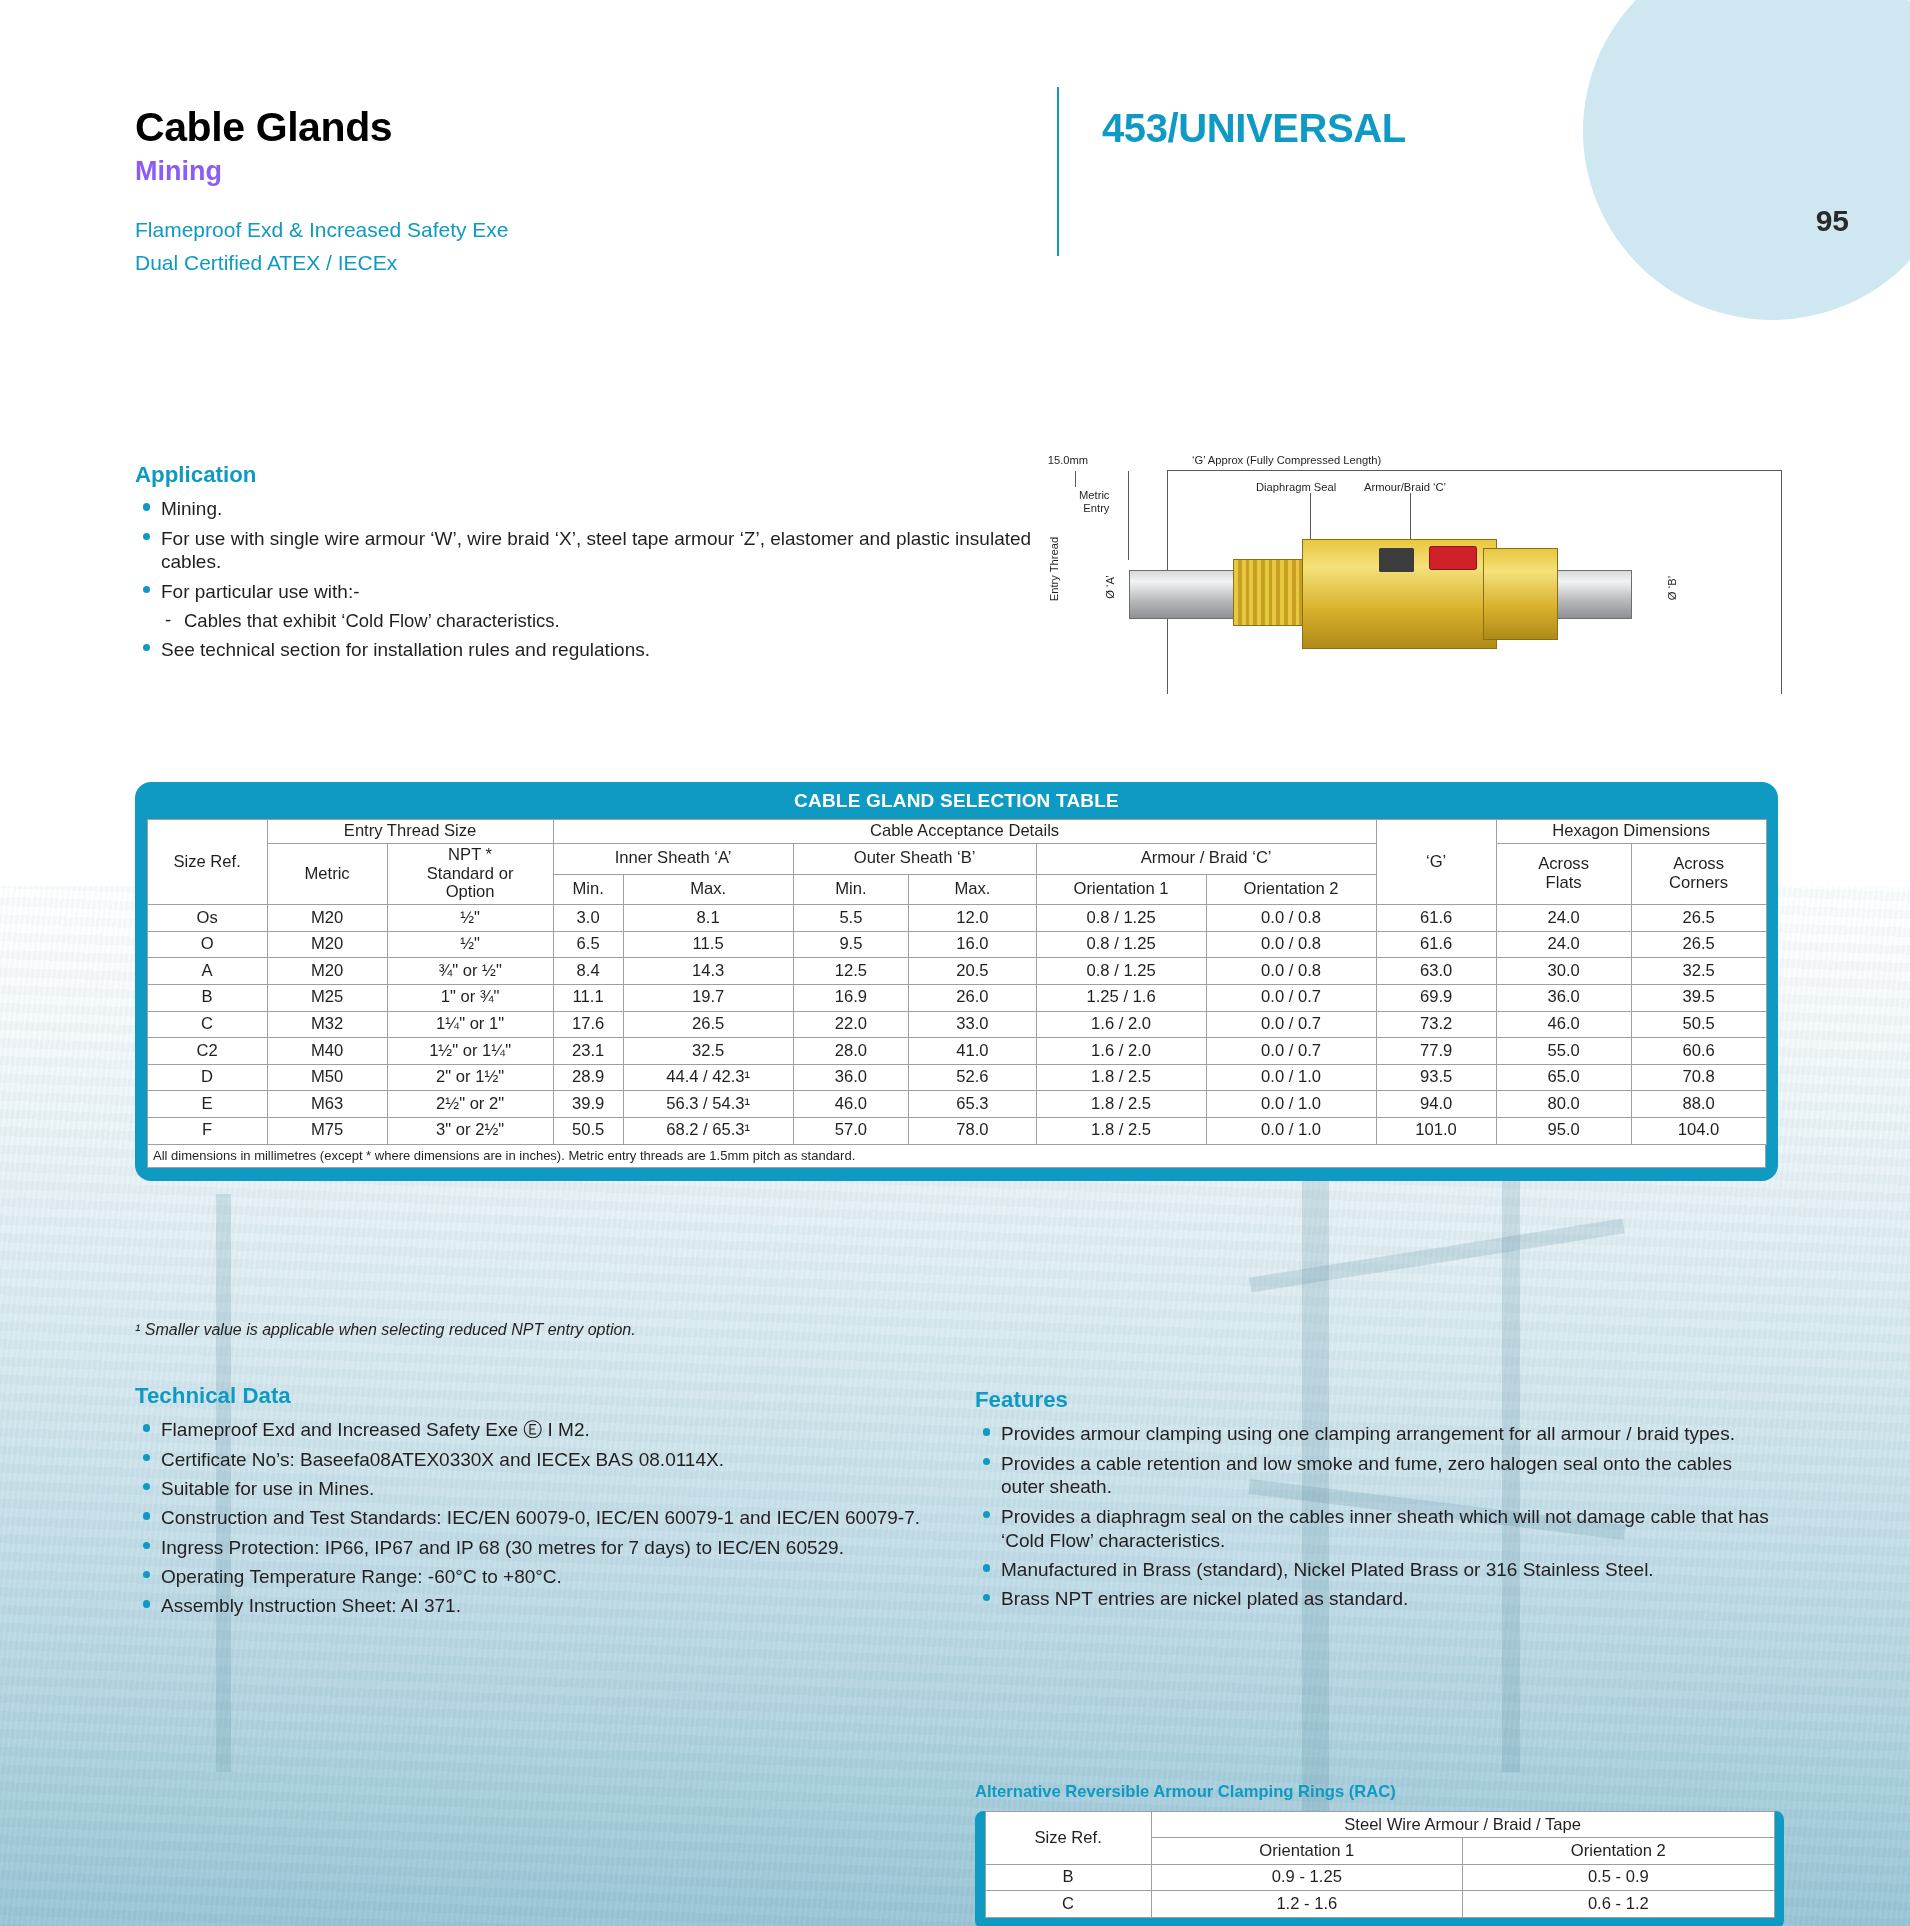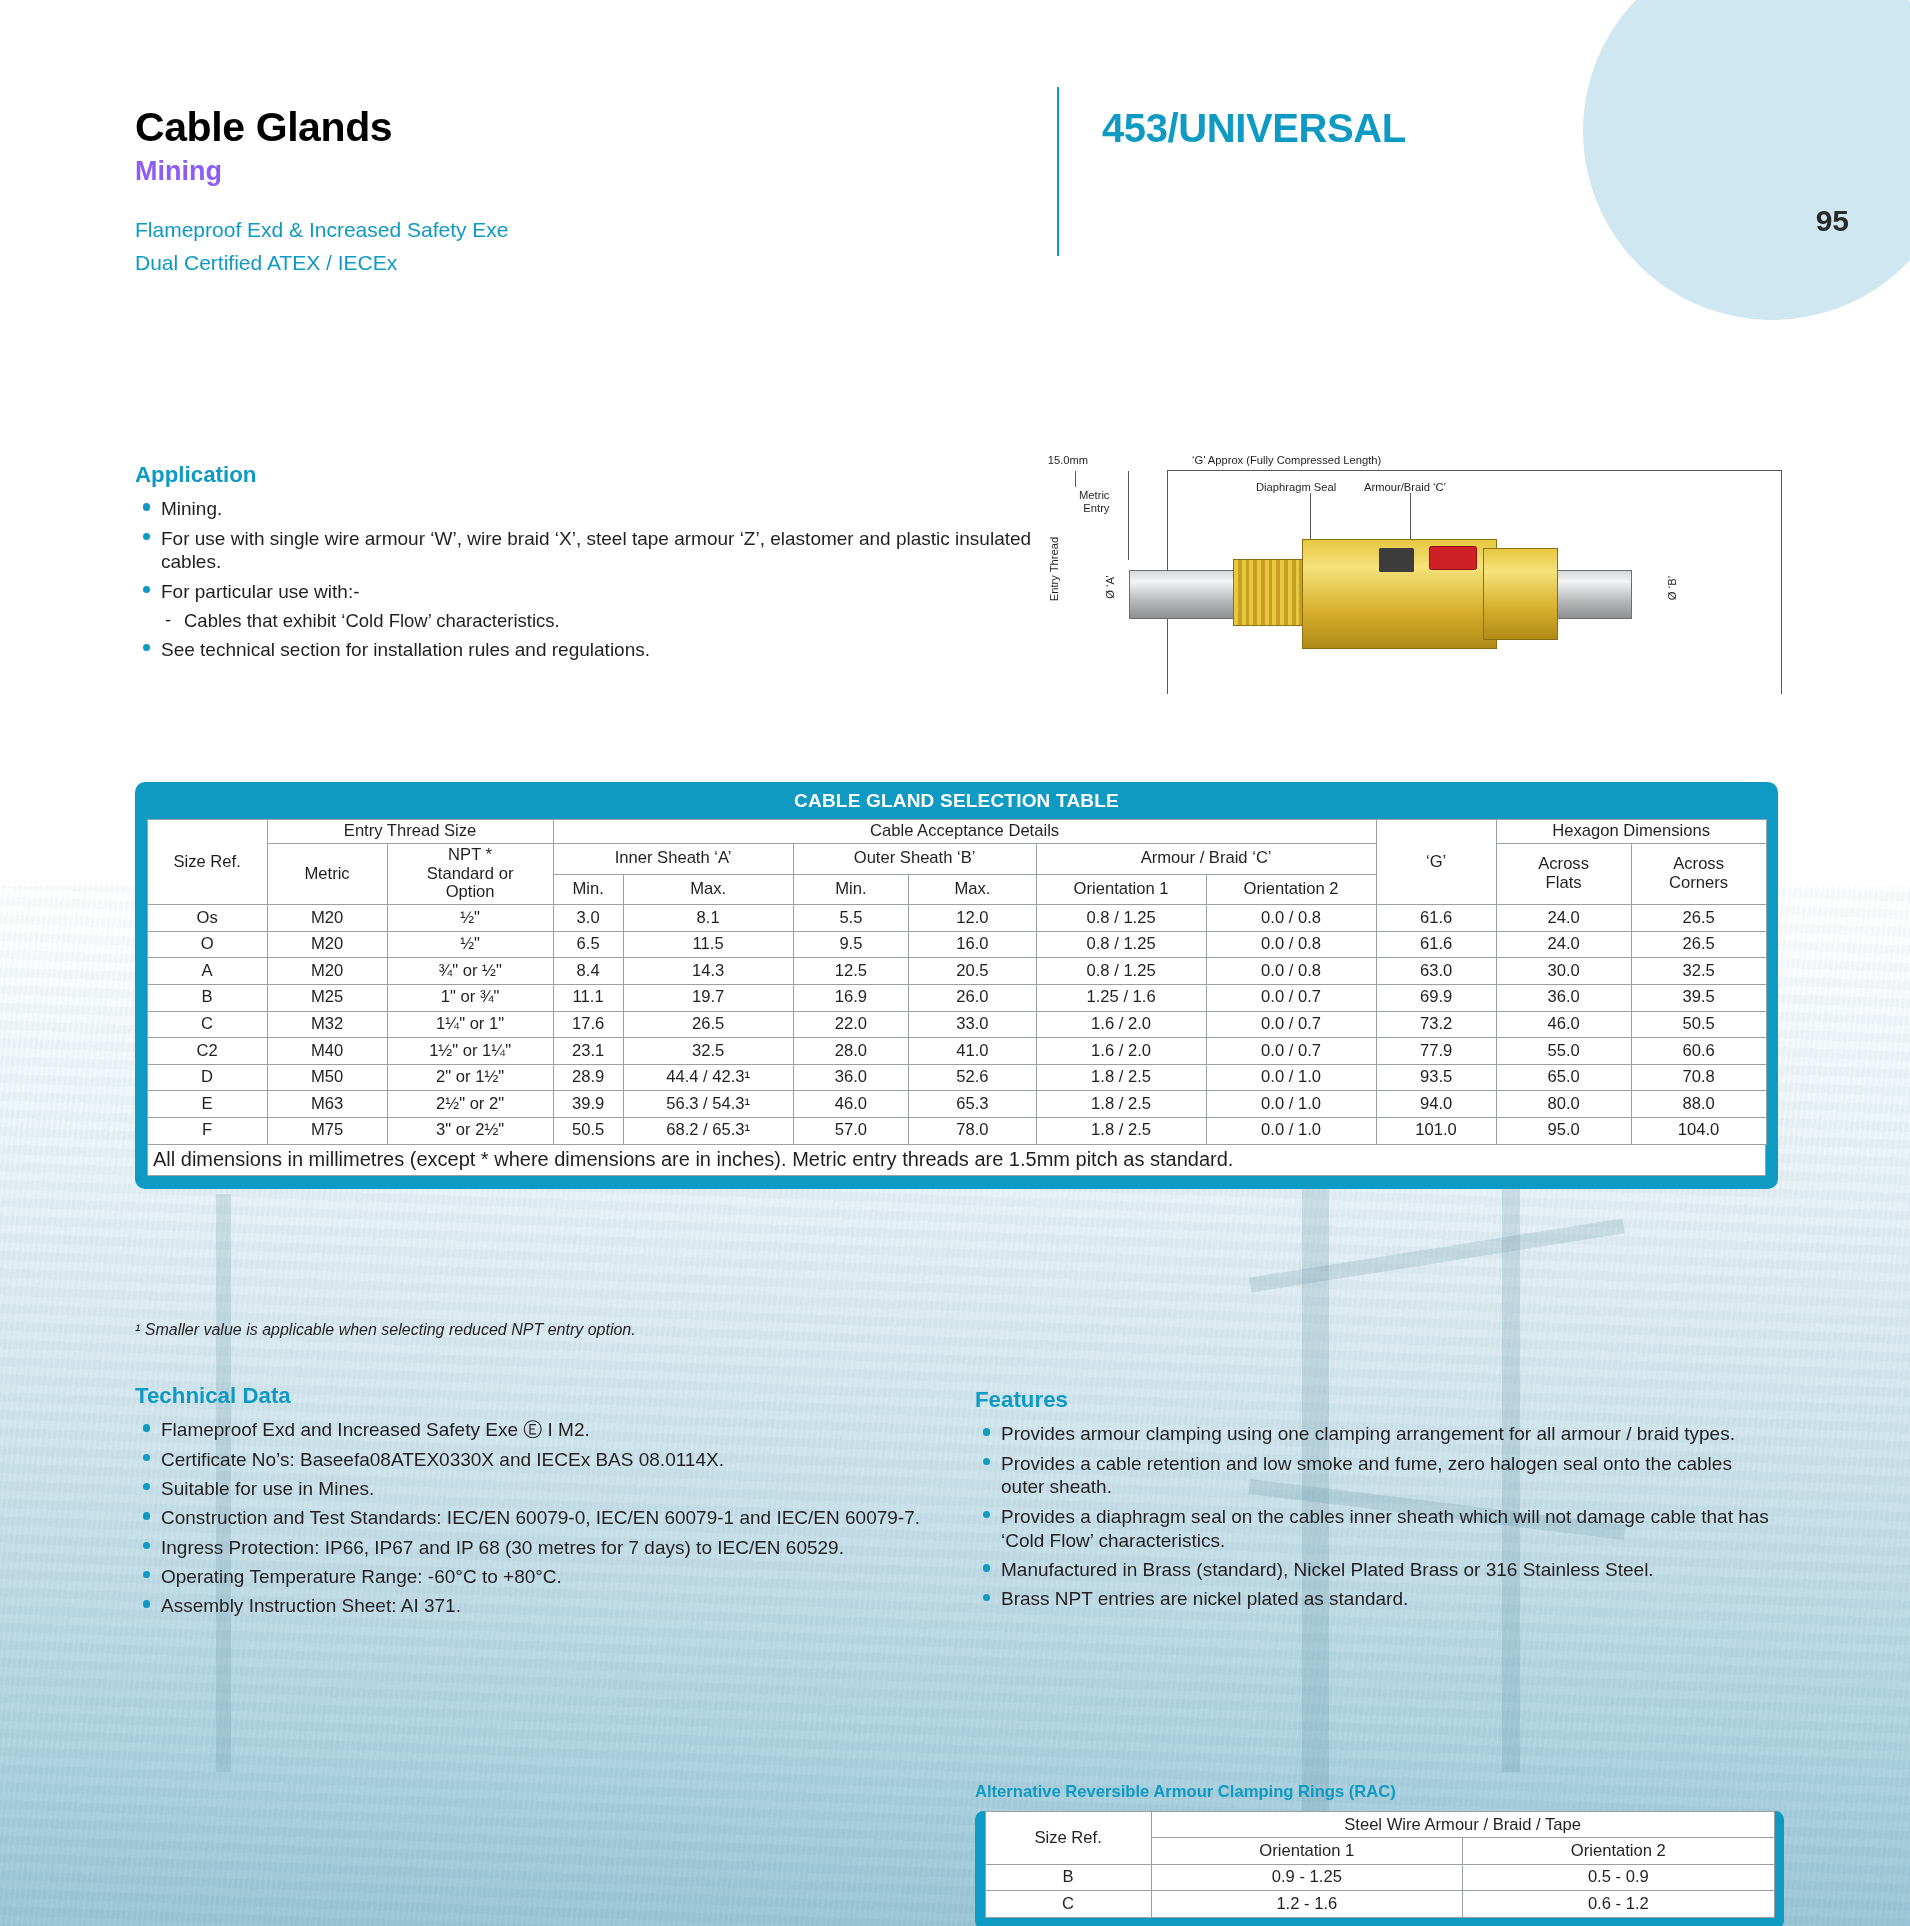--- a/index.html
+++ b/index.html
@@ -91,38 +91,38 @@
   .hexbody2{ left:443px; top:101px; width:73px; height:90px; }
   .entrythread{ left:193px; top:112px; width:77px; height:65px;
      background:repeating-linear-gradient(90deg,#e8c741 0 3.9px,#c79f21 3.9px 7.7px); }
   .redseal{ position:absolute; left:389px; top:99px; width:46px; height:21.6px;
      background:#cf2027; border:0.8px solid #8d1216; border-radius:2.3px; }
   .darkseal{ position:absolute; left:339px; top:101px; width:35px; height:24px;
      background:#3c3c3c; border-radius:1.5px; }
   
   #main-table-wrap{
     position:absolute; left:135px; top:782px; width:1643px;
-    background:#0e9ac2; border-radius:10px; padding:0 0 13px 0;
+    background:#0e9ac2; border-radius:16px; padding:0 0 13px 0;
     box-sizing:border-box;
   }
   #main-table-title{
     text-align:center; color:#ffffff; font-size:19px; font-weight:bold;
     padding:7.7px 0 7px 0; letter-spacing:0.2px;
   }
   table.grid{ border-collapse:collapse; background:#ffffff; width:1620px; margin:0 11.6px;
     font-size:16.6px; }
   table.grid th, table.grid td{
     border:0.4px solid #9aa0a3; text-align:center; padding:2.3px 1.5px; color:#231f20;
     font-weight:normal; line-height:1.12;
   }
   table.grid th{ font-weight:normal; }
   table.grid tbody td{ height:21px; }
   .note-row-inner{
     background:#ffffff; color:#231f20; margin:0 11.6px; border:0.4px solid #9aa0a3; border-top:none;
-    padding:3.9px 5.4px; font-size:20px;
+    padding:3.9px 5.4px; font-size:13px;
   }
   #footnote{
     position:absolute; left:135px; top:1321px; font-size:16px; color:#231f20; font-style:italic;
   }
   
   #techdata{ position:absolute; left:135px; top:1383px; width:840px; }
   #features{ position:absolute; left:975px; top:1387px; width:801px; }
   #features .sec-head{ color:#0e9ac2; }
   
   #rac-title{ position:absolute; left:975px; top:1782px; font-size:16.6px; font-weight:bold; color:#0e9ac2; }

